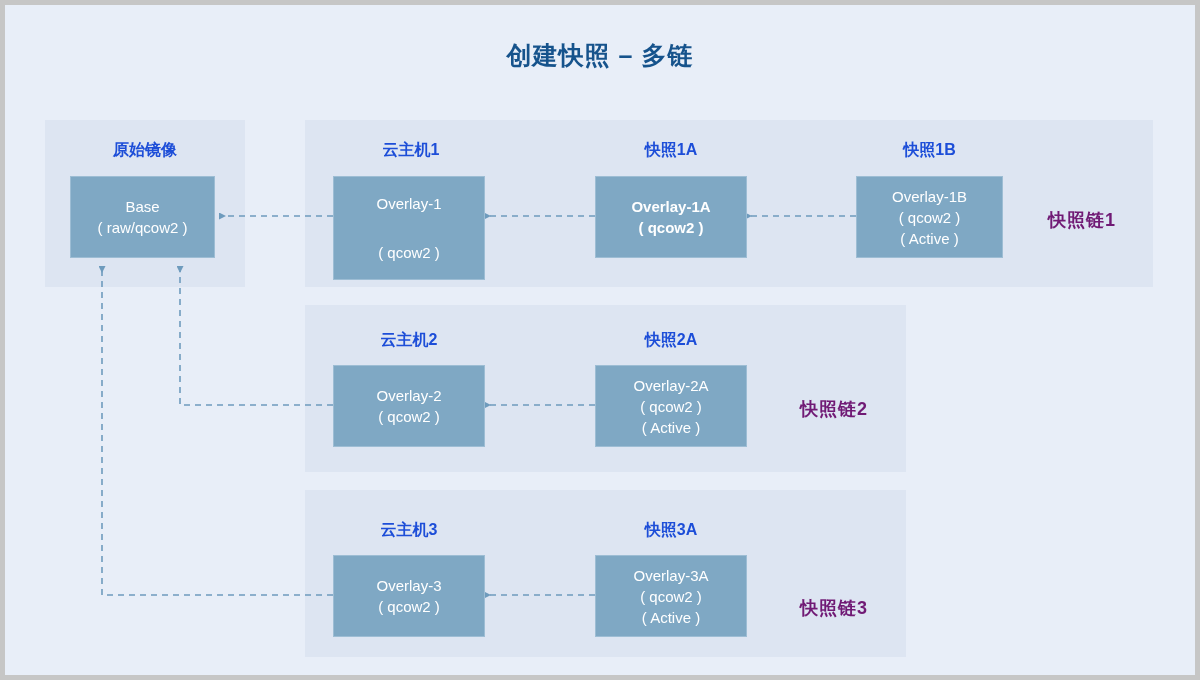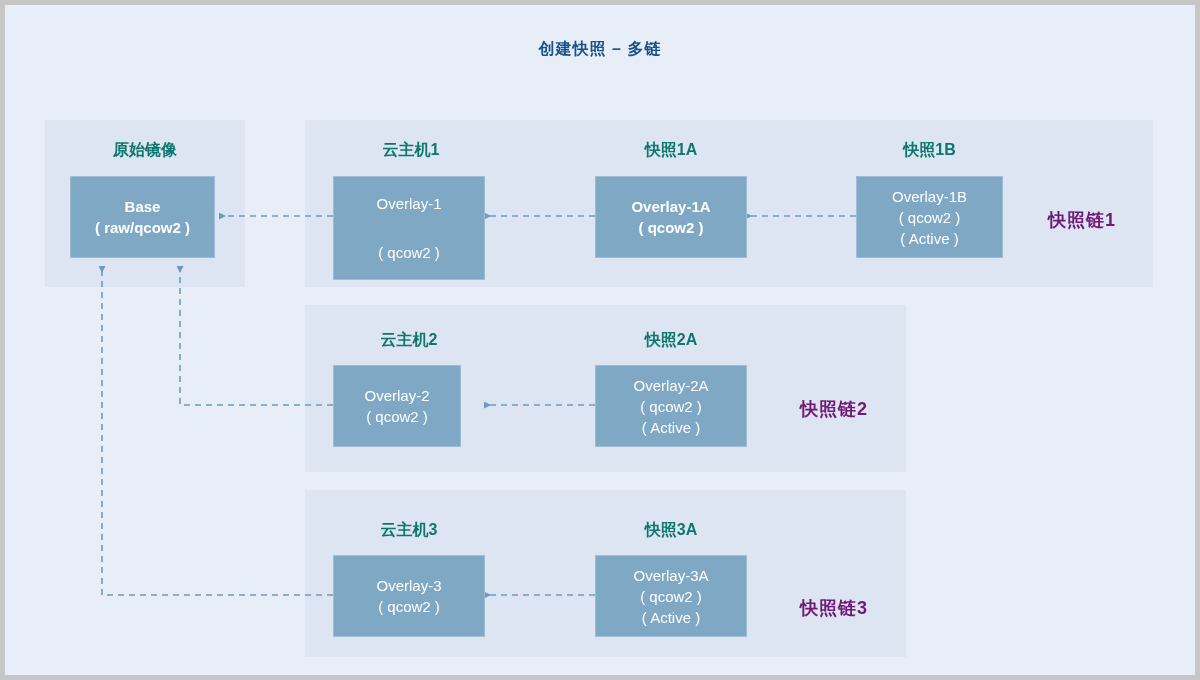--- a/index.html
+++ b/index.html
@@ -21,41 +21,41 @@
     height: 670px;
     background: #e8eef8;
   }
   
   .title {
     position: absolute;
     left: 0;
     top: 34px;
     width: 1190px;
     text-align: center;
-    font-size: 16px;
+    font-size: 25px;
     font-weight: bold;
     color: #16538c;
     letter-spacing: 1px;
   }
   
   .panel {
     position: absolute;
     background: #dde5f2;
   }
   #panel-base   { left: 40px;  top: 115px; width: 200px; height: 167px; }
   #panel-chain1 { left: 300px; top: 115px; width: 848px; height: 167px; }
   #panel-chain2 { left: 300px; top: 300px; width: 601px; height: 167px; }
   #panel-chain3 { left: 300px; top: 485px; width: 601px; height: 167px; }
 
   
   .caption {
     position: absolute;
     font-size: 16px;
     font-weight: bold;
-    color: #0f766e;
+    color: #1d4ed8;
     text-align: center;
     white-space: nowrap;
   }
   
   .node {
     position: absolute;
     box-sizing: border-box;
     background: #7fa8c4;
     border: 1px solid #9dbdd4;
     color: #ffffff;
@@ -114,21 +114,21 @@
     <path d="M328,400 L175,400 L175,262" fill="none" stroke="#6e9bbd" stroke-width="1.6" stroke-dasharray="6 5" marker-end="url(#arw)"></path>
 
     <path d="M590,400 L480,400" fill="none" stroke="#6e9bbd" stroke-width="1.6" stroke-dasharray="6 5" marker-end="url(#arw)"></path>
 
     <path d="M328,590 L97,590 L97,262" fill="none" stroke="#6e9bbd" stroke-width="1.6" stroke-dasharray="6 5" marker-end="url(#arw)"></path>
 
     <path d="M590,590 L480,590" fill="none" stroke="#6e9bbd" stroke-width="1.6" stroke-dasharray="6 5" marker-end="url(#arw)"></path>
   </svg>
 
   <div class="caption" style="left:40px; top:135px; width:200px;">原始镜像</div>
-  <div class="node" style="left:65px; top:171px; width:145px; height:82px;font-weight:bold;">
+  <div class="node" style="left:65px; top:171px; width:145px; height:82px;">
     <span class="ln">Base</span>
     <span class="ln">( raw/qcow2 )</span>
   </div>
 
   <div class="caption" style="left:328px; top:135px; width:156px;">云主机1</div>
   <div class="node" style="left:328px; top:171px; width:152px; height:104px;gap:28px;">
     <span class="ln">Overlay-1</span>
     <span class="ln">( qcow2 )</span>
   </div>
 
@@ -141,21 +141,21 @@
   <div class="caption" style="left:851px; top:135px; width:147px;">快照1B</div>
   <div class="node" style="left:851px; top:171px; width:147px; height:82px;">
     <span class="ln">Overlay-1B</span>
     <span class="ln">( qcow2 )</span>
     <span class="ln">( Active )</span>
   </div>
 
   <div class="chain-label" style="left:1043px; top:203px;">快照链1</div>
 
   <div class="caption" style="left:328px; top:325px; width:152px;">云主机2</div>
-  <div class="node" style="left:328px; top:360px; width:128px; height:82px;">
+  <div class="node" style="left:328px; top:360px; width:152px; height:82px;">
     <span class="ln">Overlay-2</span>
     <span class="ln">( qcow2 )</span>
   </div>
 
   <div class="caption" style="left:590px; top:325px; width:152px;">快照2A</div>
   <div class="node" style="left:590px; top:360px; width:152px; height:82px;">
     <span class="ln">Overlay-2A</span>
     <span class="ln">( qcow2 )</span>
     <span class="ln">( Active )</span>
   </div>

